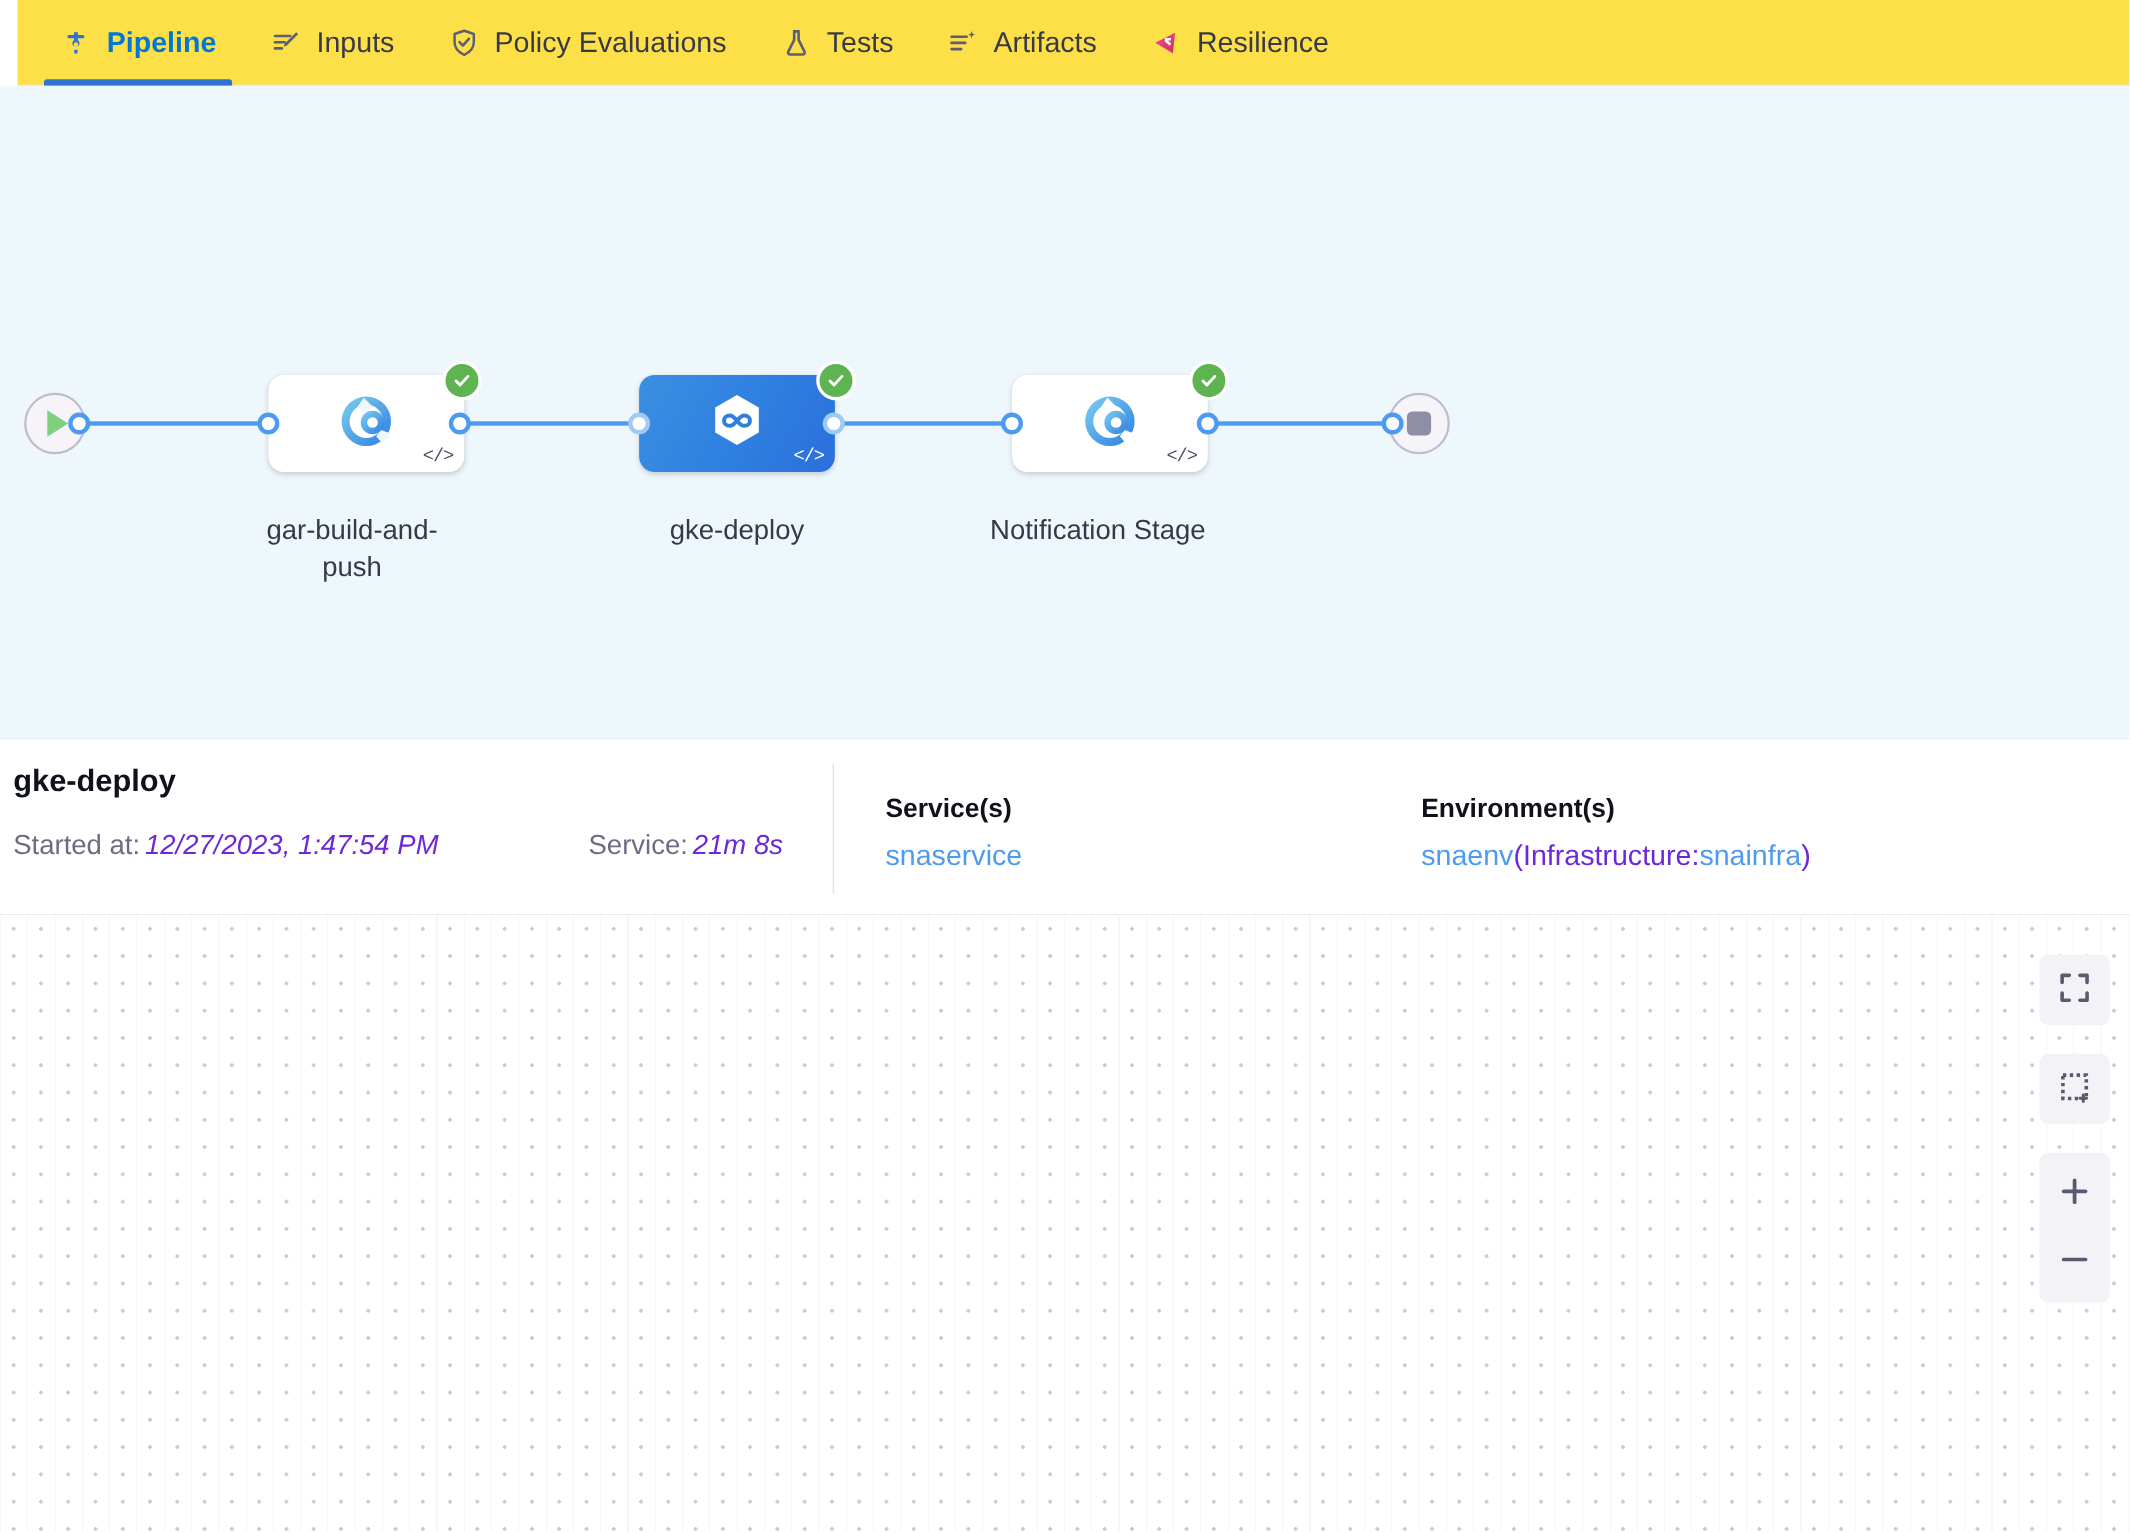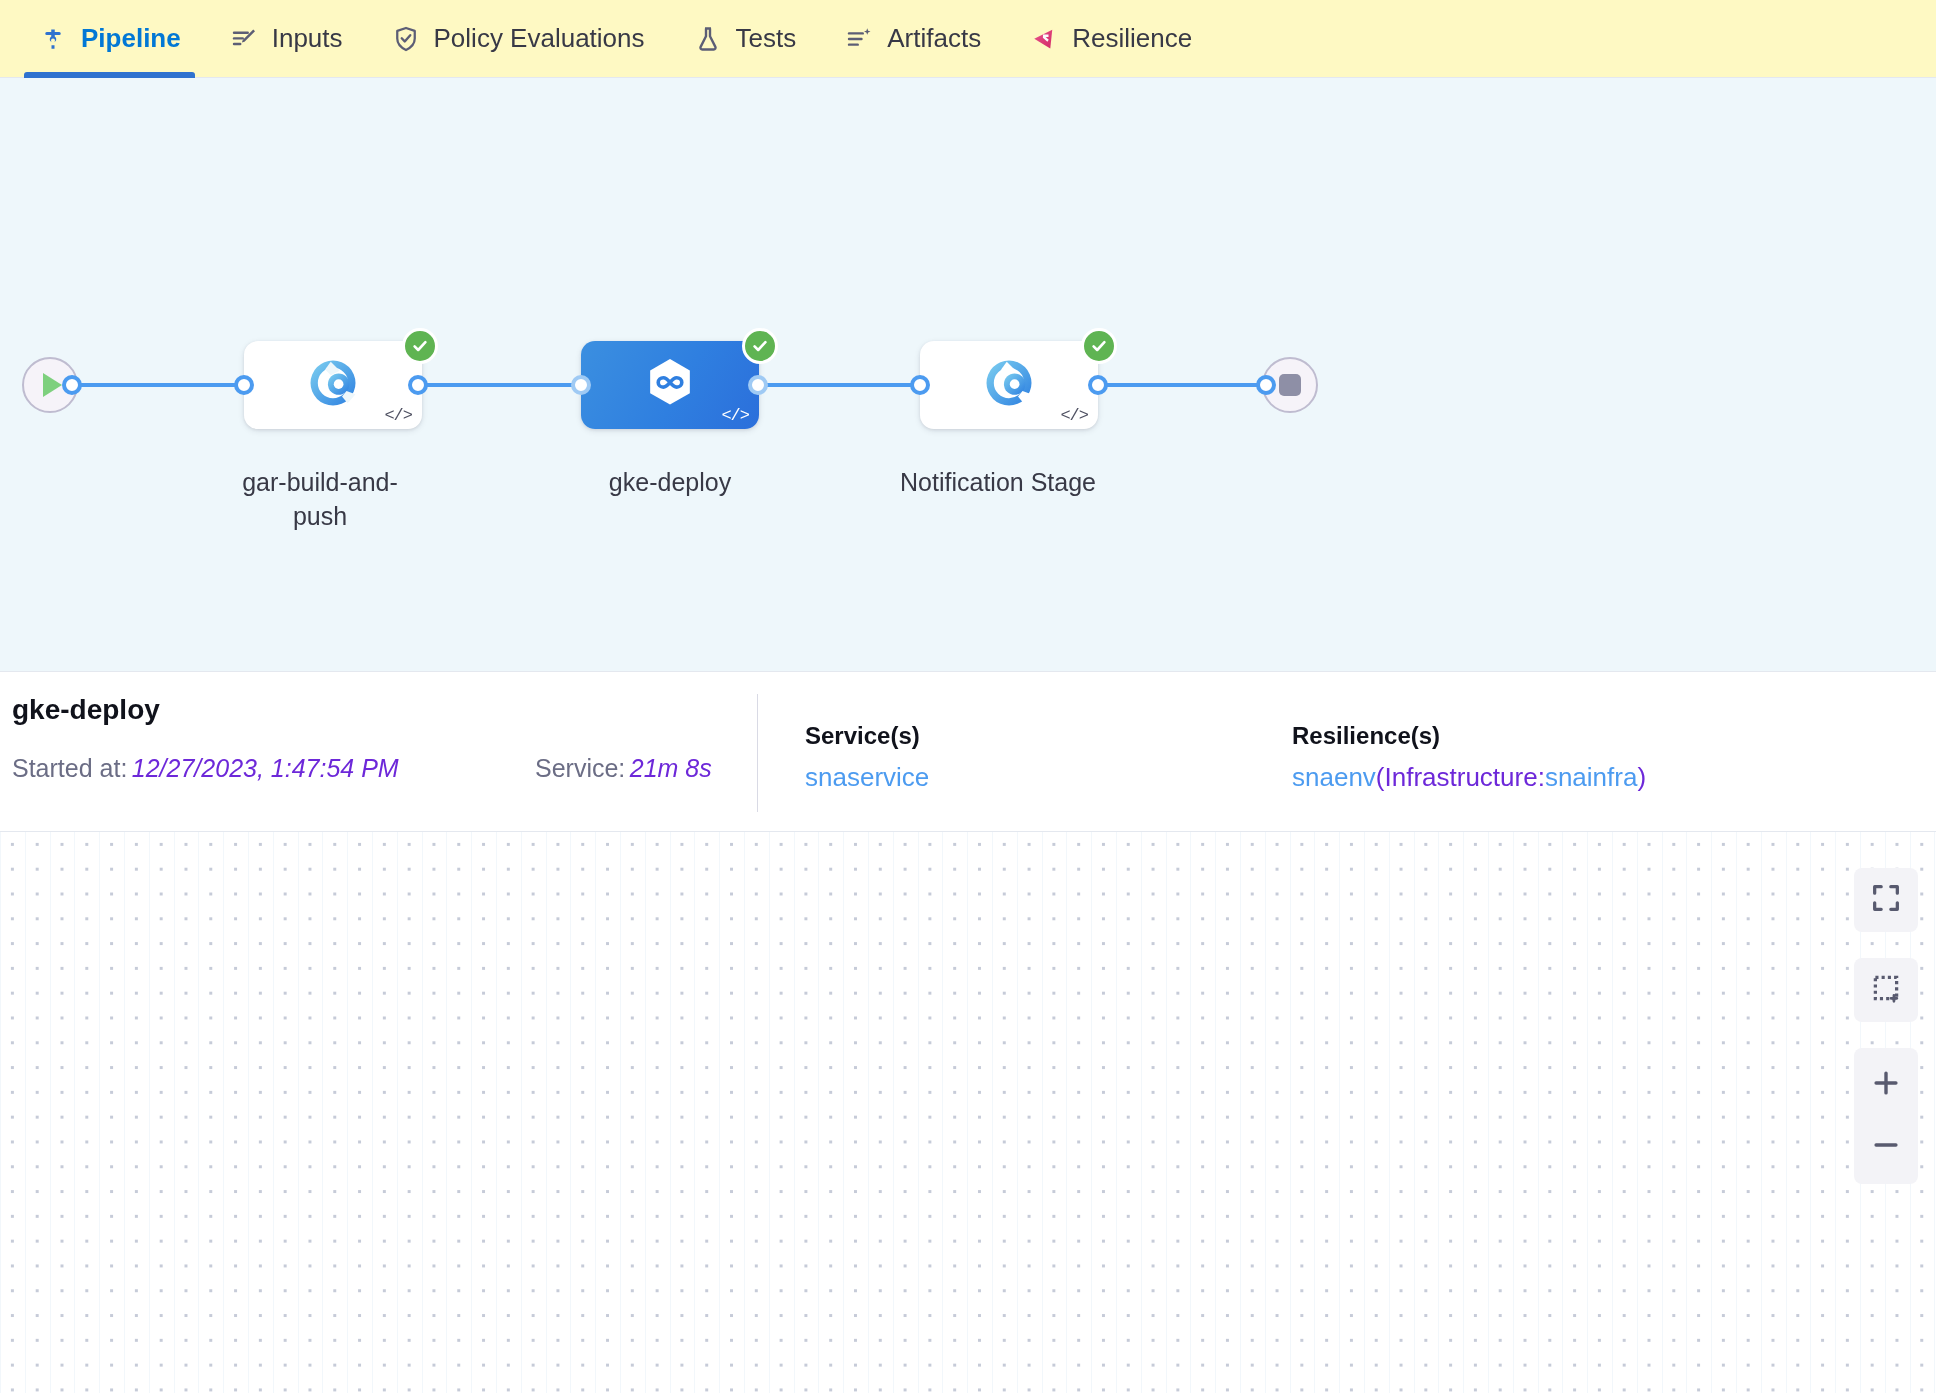--- a/index.html
+++ b/index.html
@@ -7,26 +7,27 @@
     width: 1936px; height: 1394px;
     font-family: "Liberation Sans", sans-serif;
     background: #ffffff;
     overflow: hidden;
   }
 
   
   .tabbar {
     position: relative;
     height: 78px;
-    background: #fef9c3;
+    background: #fde047;
     border-bottom: 1px solid #e4e8ef;
     display: flex;
     align-items: center;
     padding-left: 14px;
     gap: 0px;
+    margin-left: 16px;
   }
   .tab {
     display: flex;
     align-items: center;
     gap: 13px;
     height: 78px;
     padding: 0 24px;
     cursor: pointer;
     position: relative;
   }
@@ -378,21 +379,21 @@
   </div>
 
   <div class="vdiv" style="left:757px; top:22px; height:118px;"></div>
 
   <div class="info-block" style="left:805px; top:22px;">
     <div class="block-head">Service(s)</div>
     <a class="link">snaservice</a>
   </div>
 
   <div class="info-block" style="left:1292px; top:22px;">
-    <div class="block-head">Resilience(s)</div>
+    <div class="block-head">Environment(s)</div>
     <span style="white-space:nowrap;">
       <a class="link">snaenv</a><span class="paren">(Infrastructure:</span><a class="link">snainfra</a><span class="paren">)</span>
     </span>
   </div>
 </div>
 
 <div class="exec-panel">
 
   <div class="zoom-controls">
     <div class="zc-btn">

